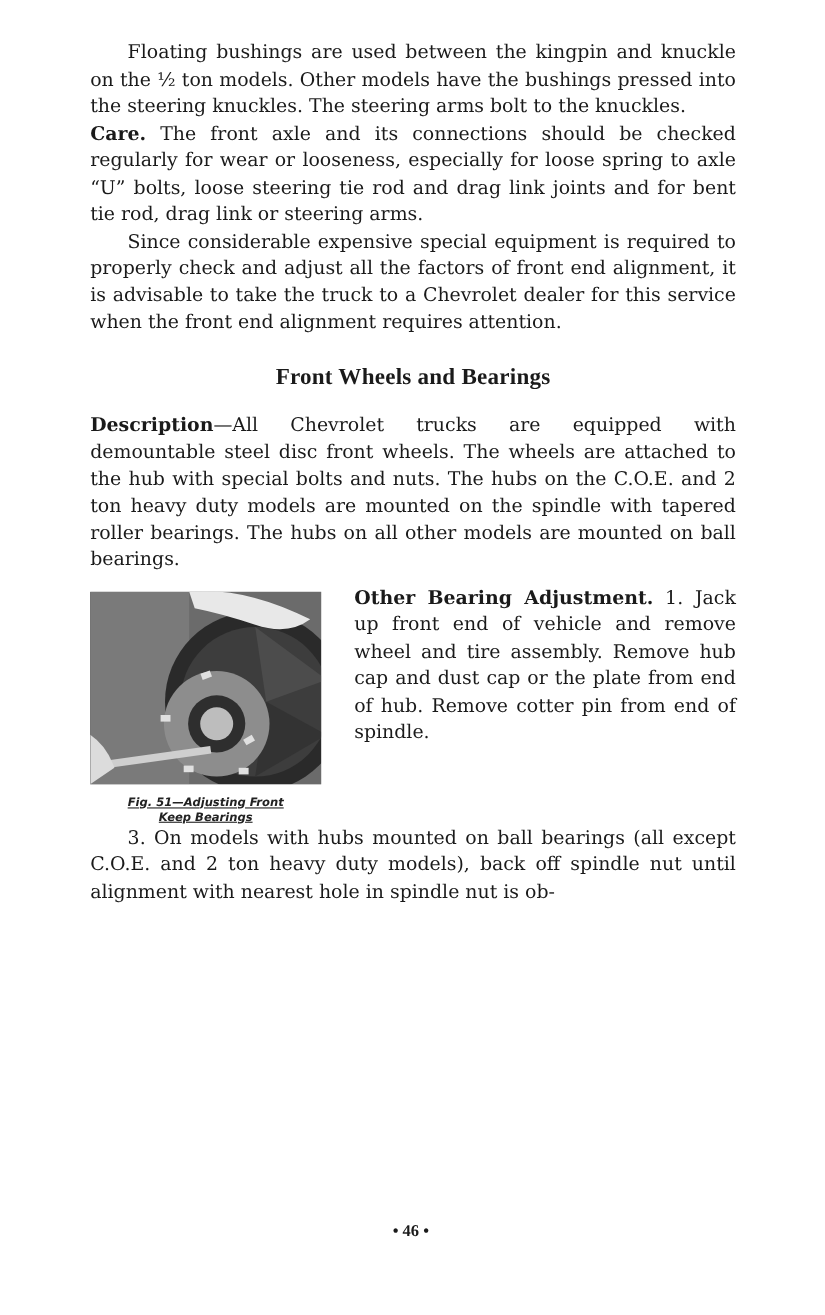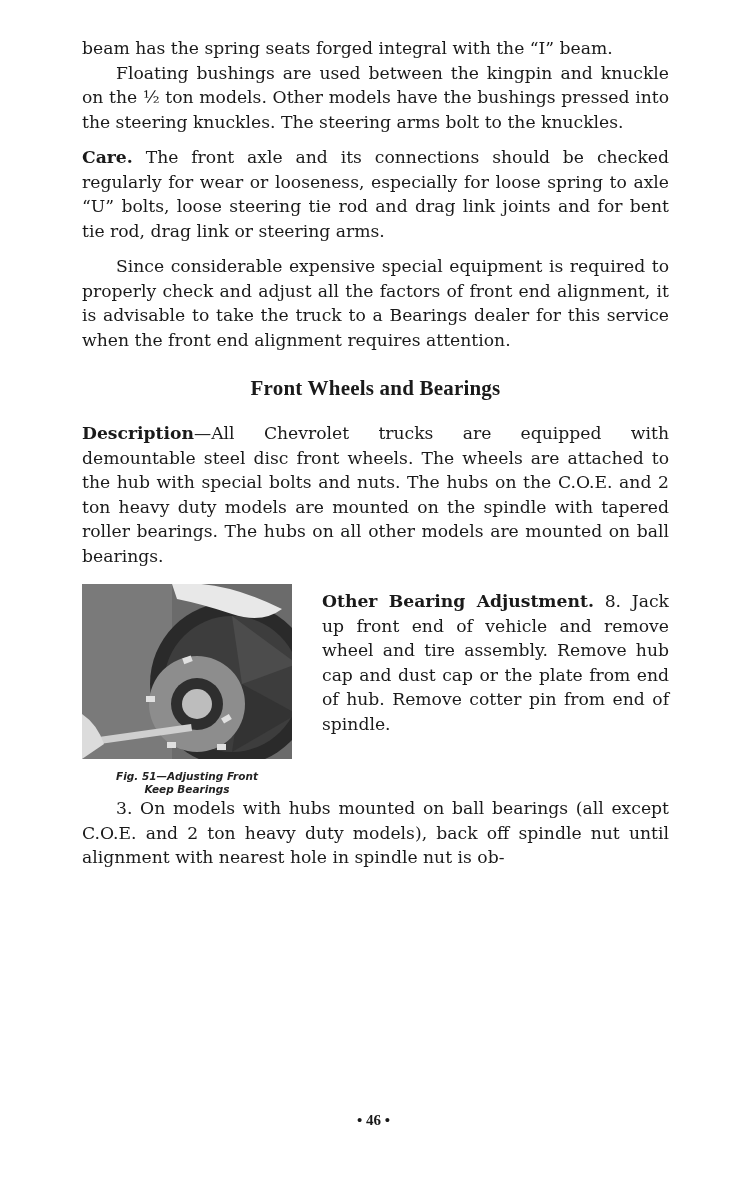--- a/index.html
+++ b/index.html
@@ -1,42 +1,41 @@
 <!DOCTYPE html>
 <html><head>
 <meta charset="utf-8">
 <style>
   html, body { margin: 0; padding: 0; background: #ffffff; }
   body { width: 750px; height: 1195px; position: relative; overflow: hidden;
          font-family: "DejaVu Serif", "Liberation Serif", serif; color: #1a1a1a; }
   .page { position: absolute; left: 82px; top: 36px; width: 587px; }
   p { margin: 0; font-size: 17.2px; line-height: 24.5px; text-align: justify; }
   p.indent { text-indent: 34px; }
-  p.gap { margin-top: 11px; }
+  p.gap { margin-top: 0; }
   b { font-weight: bold; }
   .heading { font-family: "Liberation Serif", "DejaVu Serif", serif; font-weight: bold;
              font-size: 21px; text-align: center; margin: 24px 0 20px 0; letter-spacing: 0.2px; }
   .fig-wrap { display: flex; margin-top: 10px; }
   .figure { width: 210px; flex: none; margin-right: 30px; margin-top: 6px; }
   .photo { width: 210px; height: 175px; position: relative; overflow: hidden;
            background: #5a5a5a; }
   .caption { font-family: "DejaVu Sans", sans-serif; font-weight: bold; font-style: italic;
-             font-size: 10.5px; text-align: center; margin-top: 11px; line-height: 13px; color: #222; }
+             font-size: 10.5px; text-align: center; margin-top: 11px; line-height: 13px; color: #222; text-decoration: underline; }
   .side { flex: 1; }
   .page-num { position: absolute; left: 0; top: 1112px; width: 747px; text-align: center;
               font-family: "Liberation Serif", serif; font-weight: bold; font-size: 15px; }
 </style>
 </head>
 <body>
 
 <div class="page">
-  <p>beam has the spring seats forged integral with the “I” beam.</p>
   <p class="indent">Floating bushings are used between the kingpin and knuckle on the ½ ton models. Other models have the bushings pressed into the steering knuckles. The steering arms bolt to the knuckles.</p>
   <p class="gap"><b>Care.</b><span> The front axle and its connections should be checked regularly for wear or looseness, especially for loose spring to axle “U” bolts, loose steering tie rod and drag link joints and for bent tie rod, drag link or steering arms.</span></p>
-  <p class="gap indent">Since considerable expensive special equipment is required to properly check and adjust all the factors of front end alignment, it is advisable to take the truck to a Bearings dealer for this service when the front end alignment requires attention.</p>
+  <p class="gap indent">Since considerable expensive special equipment is required to properly check and adjust all the factors of front end alignment, it is advisable to take the truck to a Chevrolet dealer for this service when the front end alignment requires attention.</p>
 
   <div class="heading">Front Wheels and Bearings</div>
 
   <p><b>Description</b><span>—All Chevrolet trucks are equipped with demountable steel disc front wheels. The wheels are attached to the hub with special bolts and nuts. The hubs on the C.O.E. and 2 ton heavy duty models are mounted on the spindle with tapered roller bearings. The hubs on all other models are mounted on ball bearings.</span></p>
 
   <div class="fig-wrap">
     <div class="figure">
       <div class="photo">
         <svg width="210" height="175" viewBox="0 0 210 175">
           <rect x="0" y="0" width="210" height="175" fill="#6b6b6b"></rect>
@@ -57,20 +56,20 @@
           <path d="M90 0 Q140 -5 200 25 Q180 40 150 30 Q120 20 95 15 Z" fill="#e8e8e8"></path>
           <path d="M0 130 Q15 140 22 160 L0 175 Z" fill="#dcdcdc"></path>
         </svg>
       </div>
       <div class="caption">
         <div>Fig. 51—Adjusting Front</div>
         <div>Keep Bearings</div>
       </div>
     </div>
     <div class="side">
-      <p class="gap"><b>Other Bearing Adjustment.</b><span> 8. Jack up front end of vehicle and remove wheel and tire assembly. Remove hub cap and dust cap or the plate from end of hub. Remove cotter pin from end of spindle.</span></p>
+      <p class="gap"><b>Other Bearing Adjustment.</b><span> 1. Jack up front end of vehicle and remove wheel and tire assembly. Remove hub cap and dust cap or the plate from end of hub. Remove cotter pin from end of spindle.</span></p>
     </div>
   </div>
 
   <p class="indent">3. On models with hubs mounted on ball bearings (all except C.O.E. and 2 ton heavy duty models), back off spindle nut until alignment with nearest hole in spindle nut is ob-</p>
 </div>
 
 <div class="page-num">• 46 •</div>
 
 </body></html>

